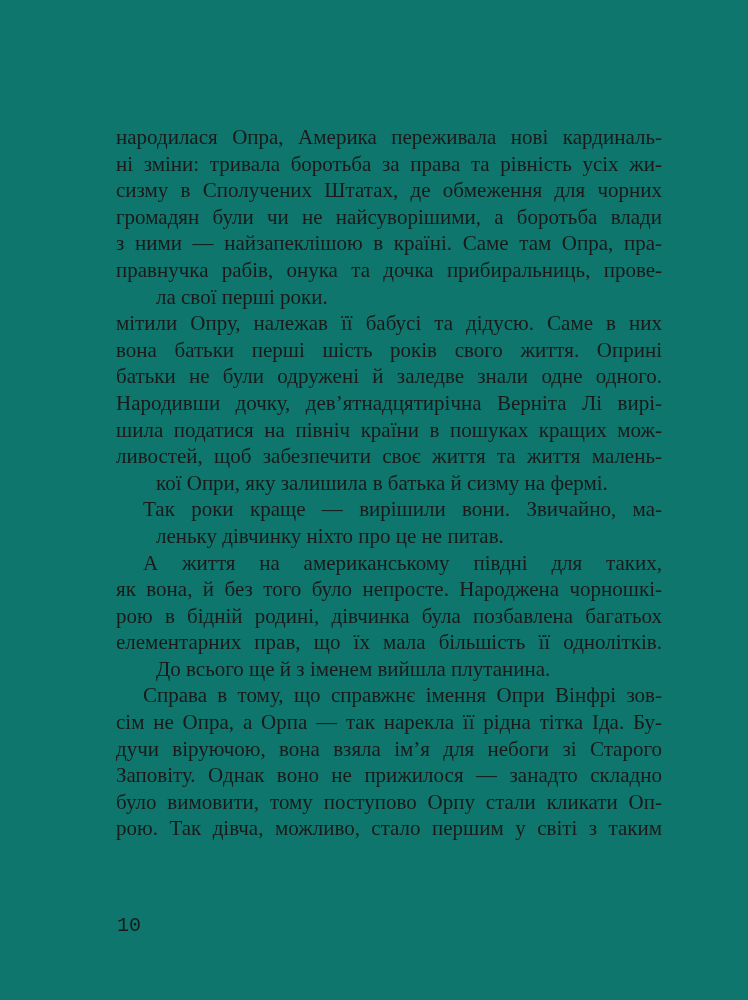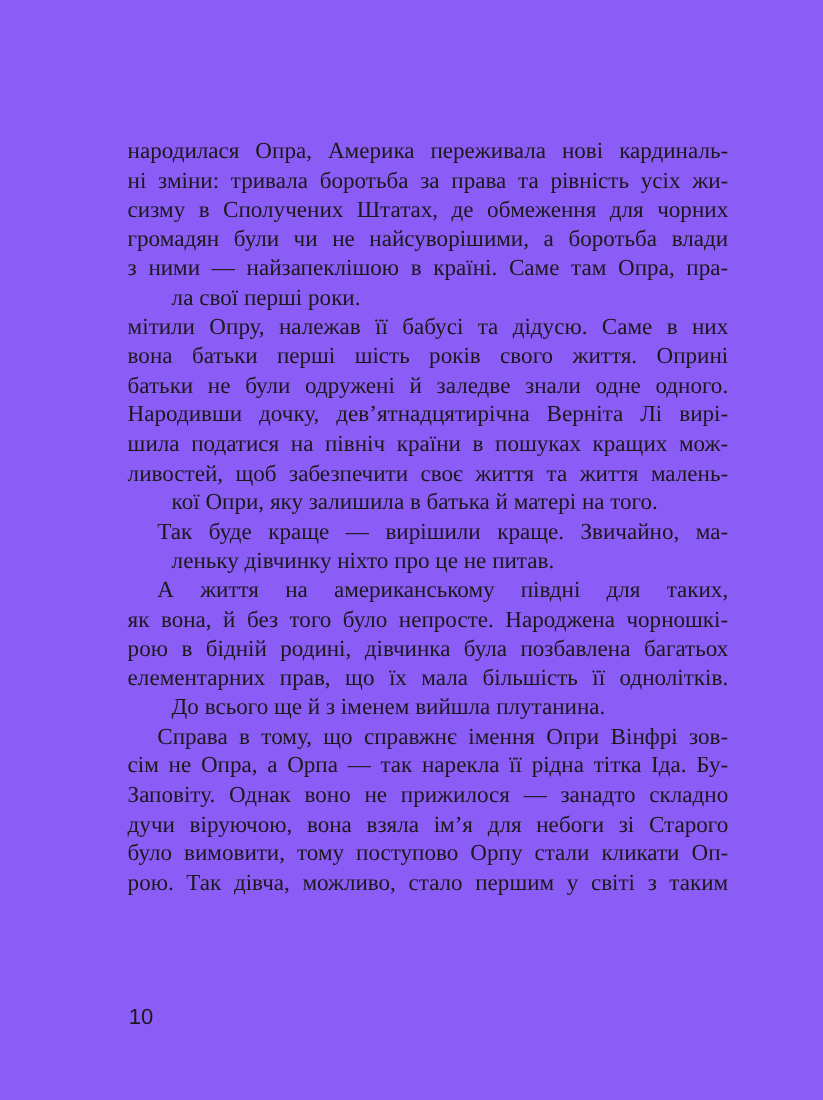--- a/index.html
+++ b/index.html
@@ -10,21 +10,21 @@
     body {
       width: 748px;
       height: 1000px;
       position: relative;
       overflow: hidden;
     }
     .page {
       position: absolute;
       left: 0; top: 0;
       width: 748px; height: 1000px;
-      background: #8b5cf6;
+      background: #0f766e;
     }
     .text-block {
       position: absolute;
       left: 116px;
       top: 124px;
       width: 546px;
       color: #1a1a1a;
       font-family: "Liberation Serif", "DejaVu Serif", serif;
       font-size: 21px;
       line-height: 26.6px;
@@ -41,61 +41,62 @@
       text-align-last: left;
       margin-left: 40px;
     }
     .line.indent {
       padding-left: 27px;
     }
     .page-number {
       position: absolute;
       left: 117px;
       top: 914px;
-      font-family: Liberation Sans, sans-serif;
+      font-family: Liberation Mono, monospace;
       font-size: 20px;
       color: #1a1a1a;
     }
   </style>
 </head>
 <body>
 
 <div class="page">
   <div class="text-block" id="text-block">
       <div>
         <span class="line">народилася Опра, Америка переживала нові кардиналь-</span>
         <span class="line">ні зміни: тривала боротьба за права та рівність усіх жи-</span>
         <span class="line">сизму в Сполучених Штатах, де обмеження для чорних</span>
         <span class="line">громадян були чи не найсуворішими, а боротьба влади</span>
         <span class="line">з ними — найзапеклішою в країні. Саме там Опра, пра-</span>
+        <span class="line">правнучка рабів, онука та дочка прибиральниць, прове-</span>
         <span class="line last">ла свої перші роки.</span>
       </div>
       <div>
         <span class="line">мітили Опру, належав її бабусі та дідусю. Саме в них</span>
         <span class="line">вона батьки перші шість років свого життя. Оприні</span>
         <span class="line">батьки не були одружені й заледве знали одне одного.</span>
         <span class="line">Народивши дочку, дев’ятнадцятирічна Верніта Лі вирі-</span>
         <span class="line">шила податися на північ країни в пошуках кращих мож-</span>
         <span class="line">ливостей, щоб забезпечити своє життя та життя малень-</span>
-        <span class="line last">кої Опри, яку залишила в батька й матері на того.</span>
+        <span class="line last">кої Опри, яку залишила в батька й сизму на фермі.</span>
       </div>
       <div>
-        <span class="line indent">Так буде краще — вирішили краще. Звичайно, ма-</span>
+        <span class="line indent">Так роки краще — вирішили вони. Звичайно, ма-</span>
         <span class="line last">леньку дівчинку ніхто про це не питав.</span>
       </div>
       <div>
         <span class="line indent">А життя на американському півдні для таких,</span>
         <span class="line">як вона, й без того було непросте. Народжена чорношкі-</span>
         <span class="line">рою в бідній родині, дівчинка була позбавлена багатьох</span>
         <span class="line">елементарних прав, що їх мала більшість її однолітків.</span>
         <span class="line last">До всього ще й з іменем вийшла плутанина.</span>
       </div>
       <div>
         <span class="line indent">Справа в тому, що справжнє імення Опри Вінфрі зов-</span>
         <span class="line">сім не Опра, а Орпа — так нарекла її рідна тітка Іда. Бу-</span>
+        <span class="line">дучи віруючою, вона взяла ім’я для небоги зі Старого</span>
         <span class="line">Заповіту. Однак воно не прижилося — занадто складно</span>
-        <span class="line">дучи віруючою, вона взяла ім’я для небоги зі Старого</span>
         <span class="line">було вимовити, тому поступово Орпу стали кликати Оп-</span>
         <span class="line">рою. Так дівча, можливо, стало першим у світі з таким</span>
       </div>
     </div>
   <div class="page-number">10</div>
 </div>
 
 </body></html>

